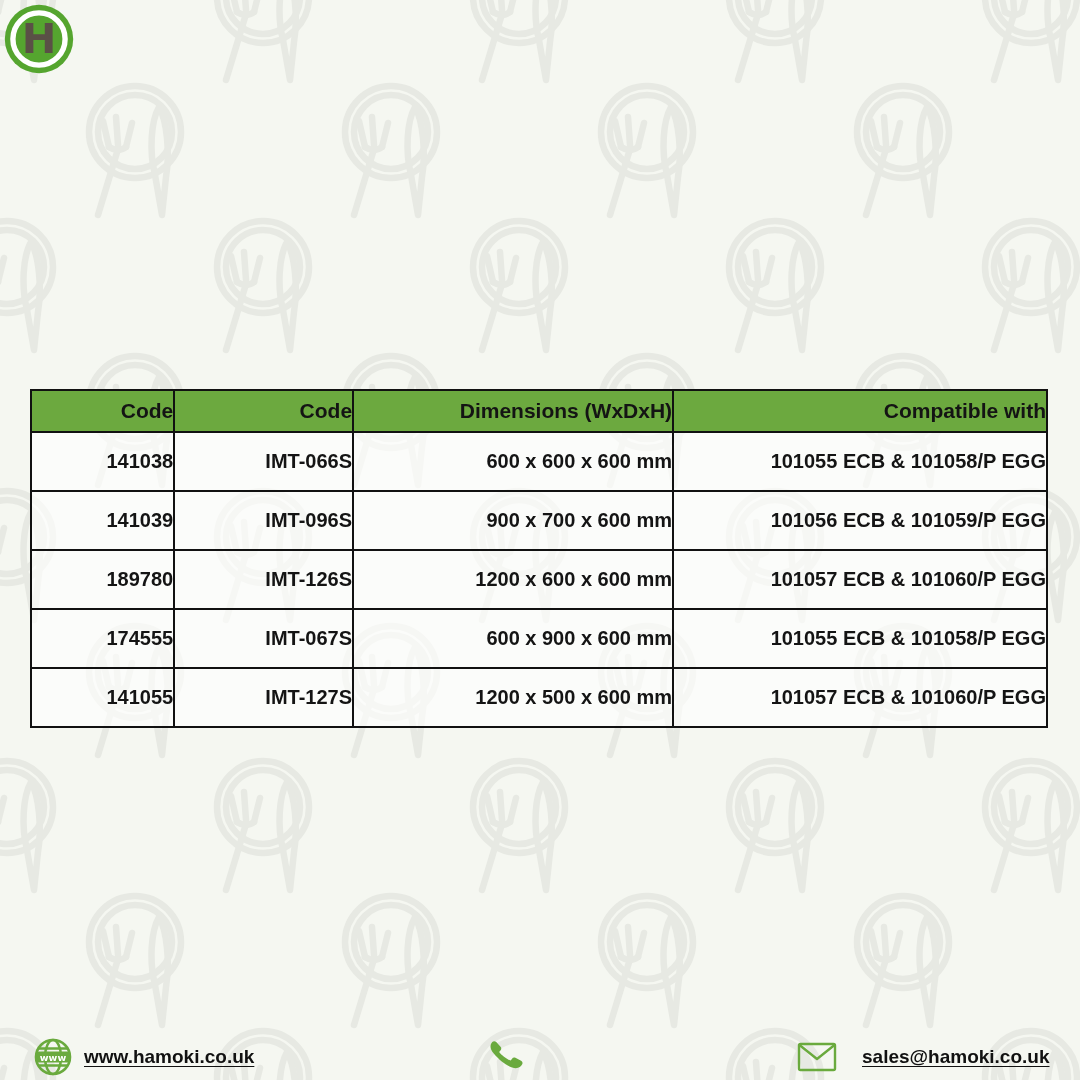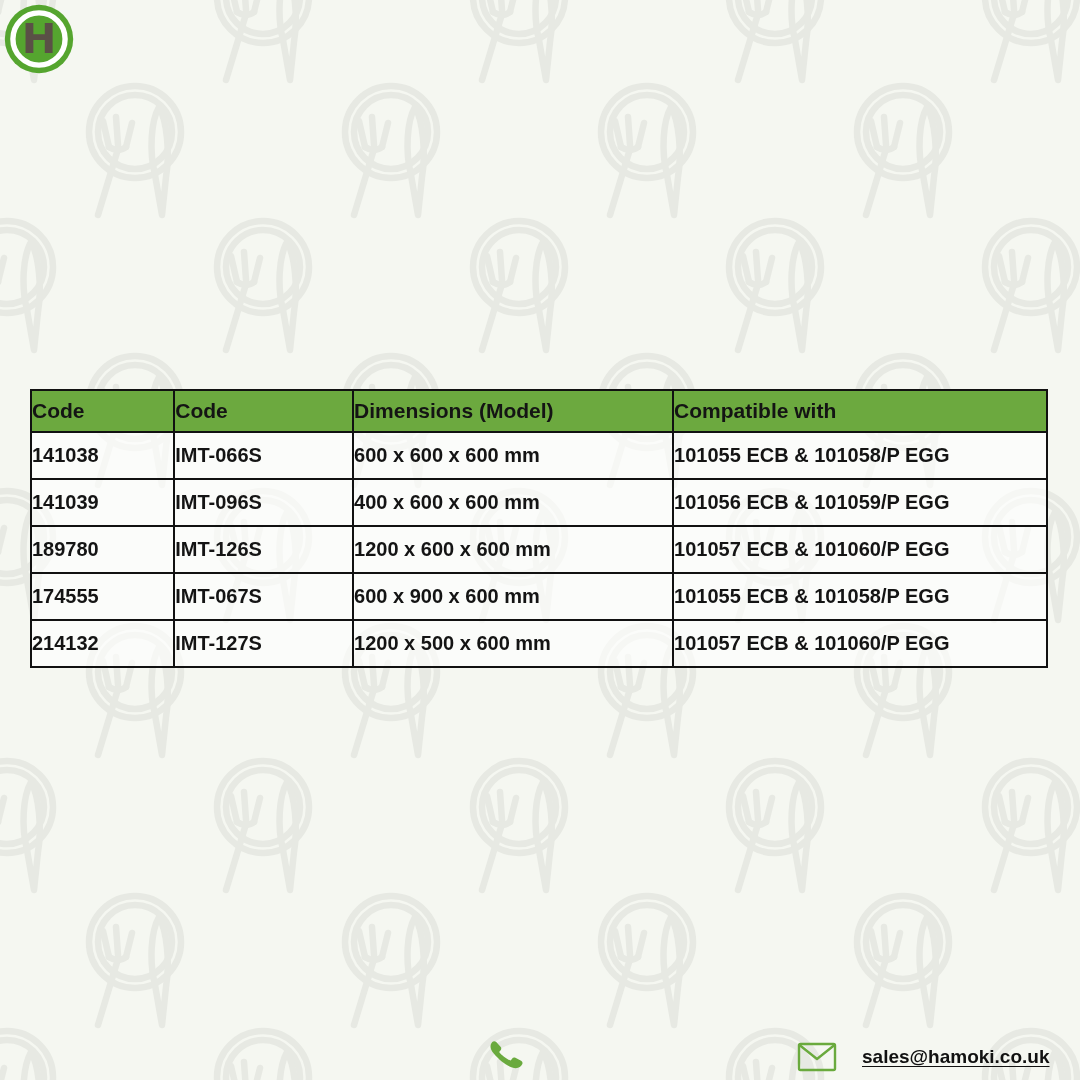--- a/index.html
+++ b/index.html
@@ -40,34 +40,34 @@
     position: absolute;
     left: 30px;
     top: 389px;
     width: 1018px;
     z-index: 2;
     border-collapse: collapse;
     table-layout: fixed;
   }
   .spec-table th, .spec-table td {
     border: 2px solid #111111;
-    text-align: left;
+    text-align: right;
     vertical-align: middle;
     color: #141414;
     font-weight: bold;
     white-space: nowrap;
     overflow: hidden;
   }
   .spec-table th {
     height: 42px;
     font-size: 21px;
     background: var(--header-green, #6ca93f);
   }
   .spec-table td {
-    height: 47px;
+    height: 59px;
     font-size: 20px;
     background: rgba(255,255,255,0.62);
   }
   .col-code  { width: 14.1%; }
   .col-model { width: 17.6%; }
   .col-dims  { width: 31.5%; }
   .col-comp  { width: 36.8%; }
 
   
   .footer-item {
@@ -251,58 +251,70 @@
     <colgroup>
       <col class="col-code">
         <col class="col-model">
         <col class="col-dims">
         <col class="col-comp">
     </colgroup>
     <thead>
       <tr>
         <th>Code</th>
         <th>Code</th>
-        <th>Dimensions (Model)</th>
+        <th>Dimensions (WxDxH)</th>
         <th>Compatible with</th>
       </tr>
     </thead>
     <tbody id="spec-tbody">
         <tr>
           <td>141038</td>
           <td>IMT-066S</td>
           <td>600 x 600 x 600 mm</td>
           <td>101055 ECB &amp; 101058/P EGG</td>
         </tr>
         <tr>
           <td>141039</td>
           <td>IMT-096S</td>
-          <td>400 x 600 x 600 mm</td>
+          <td>900 x 700 x 600 mm</td>
           <td>101056 ECB &amp; 101059/P EGG</td>
         </tr>
         <tr>
           <td>189780</td>
           <td>IMT-126S</td>
           <td>1200 x 600 x 600 mm</td>
           <td>101057 ECB &amp; 101060/P EGG</td>
         </tr>
         <tr>
           <td>174555</td>
           <td>IMT-067S</td>
           <td>600 x 900 x 600 mm</td>
           <td>101055 ECB &amp; 101058/P EGG</td>
         </tr>
         <tr>
-          <td>214132</td>
+          <td>141055</td>
           <td>IMT-127S</td>
           <td>1200 x 500 x 600 mm</td>
           <td>101057 ECB &amp; 101060/P EGG</td>
         </tr>
       </tbody>
   </table>
 
+  <div class="footer-item" id="footer-web">
+    <svg class="f-icon" viewBox="0 0 42 42">
+      <g fill="none" stroke="#6aaa3e" stroke-width="2.6">
+        <circle cx="21" cy="21" r="17"></circle>
+        <ellipse cx="21" cy="21" rx="8" ry="17"></ellipse>
+        <path d="M6,12.5 H36 M6,29.5 H36"></path>
+      </g>
+      <rect x="4" y="15.5" width="34" height="11" rx="2" fill="#6aaa3e"></rect>
+      <text x="21" y="24.5" text-anchor="middle" font-family="DejaVu Sans, sans-serif" font-size="9.5" font-weight="bold" fill="#ffffff">www</text>
+    </svg>
+    <span class="txt">www.hamoki.co.uk</span>
+  </div>
 
   <div class="footer-item" id="footer-phone">
     <svg class="f-icon" viewBox="0 0 42 42">
       <path fill="#6aaa3e" d="M11.5,4.5 C9,6.8 7.5,10 11.5,16.5 C15.5,23 21.5,29.5 27.5,32.5 C33,35.2 36.2,33 38,30.7 C38.9,29.5 38.6,27.8 37.4,27 L32.2,23.4 C31.1,22.6 29.6,22.8 28.7,23.8 L27.2,25.5 C23.5,23.5 18.9,19 16.9,15.3 L18.6,13.8 C19.6,12.9 19.8,11.4 19,10.3 L15.4,5.1 C14.5,3.9 12.7,3.6 11.5,4.5 Z" transform="rotate(-8 21 21)"></path>
     </svg>
     <span class="txt">01908 616115</span>
   </div>
 
   <div class="footer-item" id="footer-mail">
     <svg class="f-icon" viewBox="0 0 42 42">

